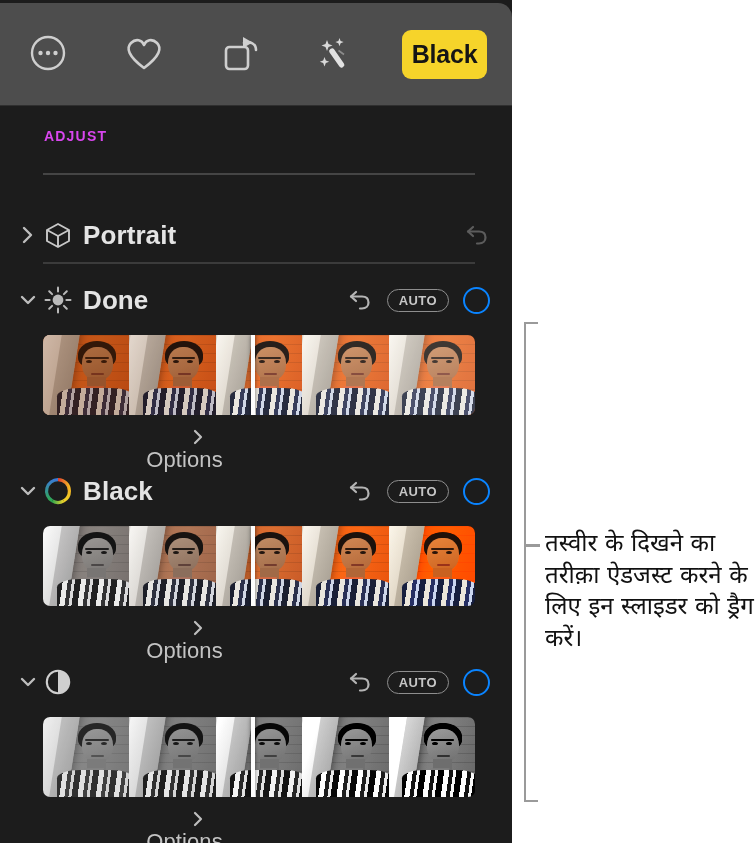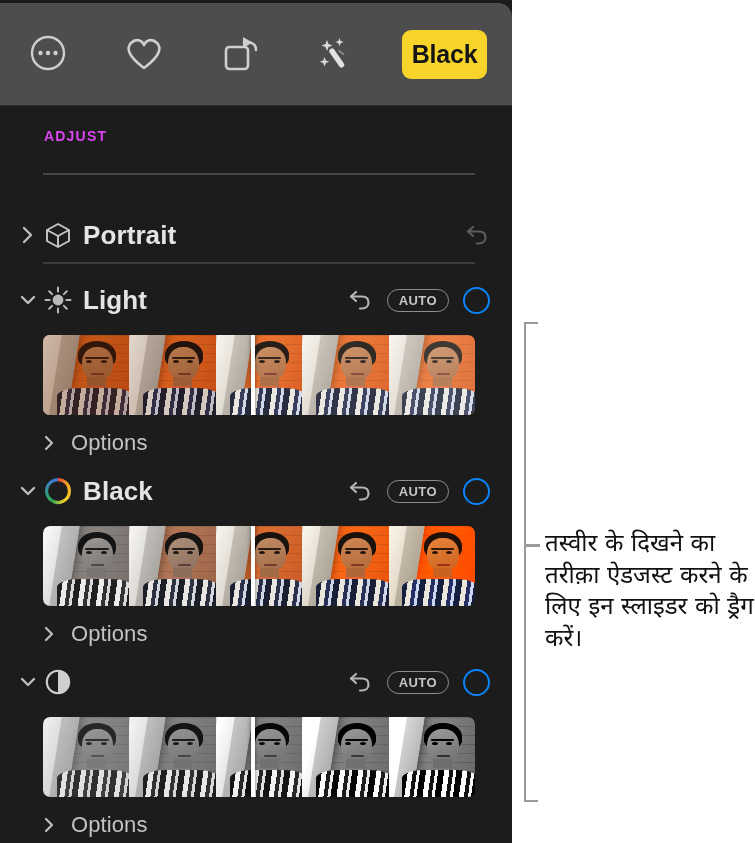--- a/index.html
+++ b/index.html
@@ -186,21 +186,21 @@
 
   .slider-handle{
     position:absolute;top:0;bottom:0;width:4px;
     background:#fdfdfd;
     box-shadow:0 0 4px rgba(0,0,0,.5);
   }
 
   
   .options-row{
     position:absolute;left:0;width:360px;height:32px;
-    display:flex;align-items:center;cursor:pointer;
+    display:flex;align-items:center;cursor:pointer;flex-direction:column;
   }
   .options-row .chev{margin-left:36px;}
   .options-label{
     margin-left:9px;color:#c3c3c3;font-size:22px;letter-spacing:.1px;
   }
 
   
   #callout-bracket{
     position:absolute;left:524px;top:322px;width:14px;height:480px;
     border-left:2.5px solid #9a9a9a;
@@ -313,21 +313,21 @@
           <line x1="15" y1="23.4" x2="15" y2="27.5"></line>
           <line x1="2.5" y1="15" x2="6.6" y2="15"></line>
           <line x1="23.4" y1="15" x2="27.5" y2="15"></line>
           <line x1="6.2" y1="6.2" x2="9.1" y2="9.1"></line>
           <line x1="20.9" y1="20.9" x2="23.8" y2="23.8"></line>
           <line x1="6.2" y1="23.8" x2="9.1" y2="20.9"></line>
           <line x1="20.9" y1="9.1" x2="23.8" y2="6.2"></line>
         </g>
       </svg>
     </span>
-    <span class="row-label">Light</span>
+    <span class="row-label">Done</span>
     <span class="row-right">
       <button class="reset-btn">
         <svg width="26" height="26" viewBox="0 0 26 26">
           <path d="M9 5 L4 9.5 L9 14" fill="none" stroke="#b4b4b4" stroke-width="2.2" stroke-linecap="round" stroke-linejoin="round"></path>
           <path d="M4 9.5 L15 9.5 C19.5 9.5 21.5 12 21.5 15.5 C21.5 19 19 21.5 15 21.5 L13 21.5" fill="none" stroke="#b4b4b4" stroke-width="2.2" stroke-linecap="round"></path>
         </svg>
       </button>
       <button class="auto-pill">AUTO</button>
       <button class="blue-ring"></button>
     </span>

